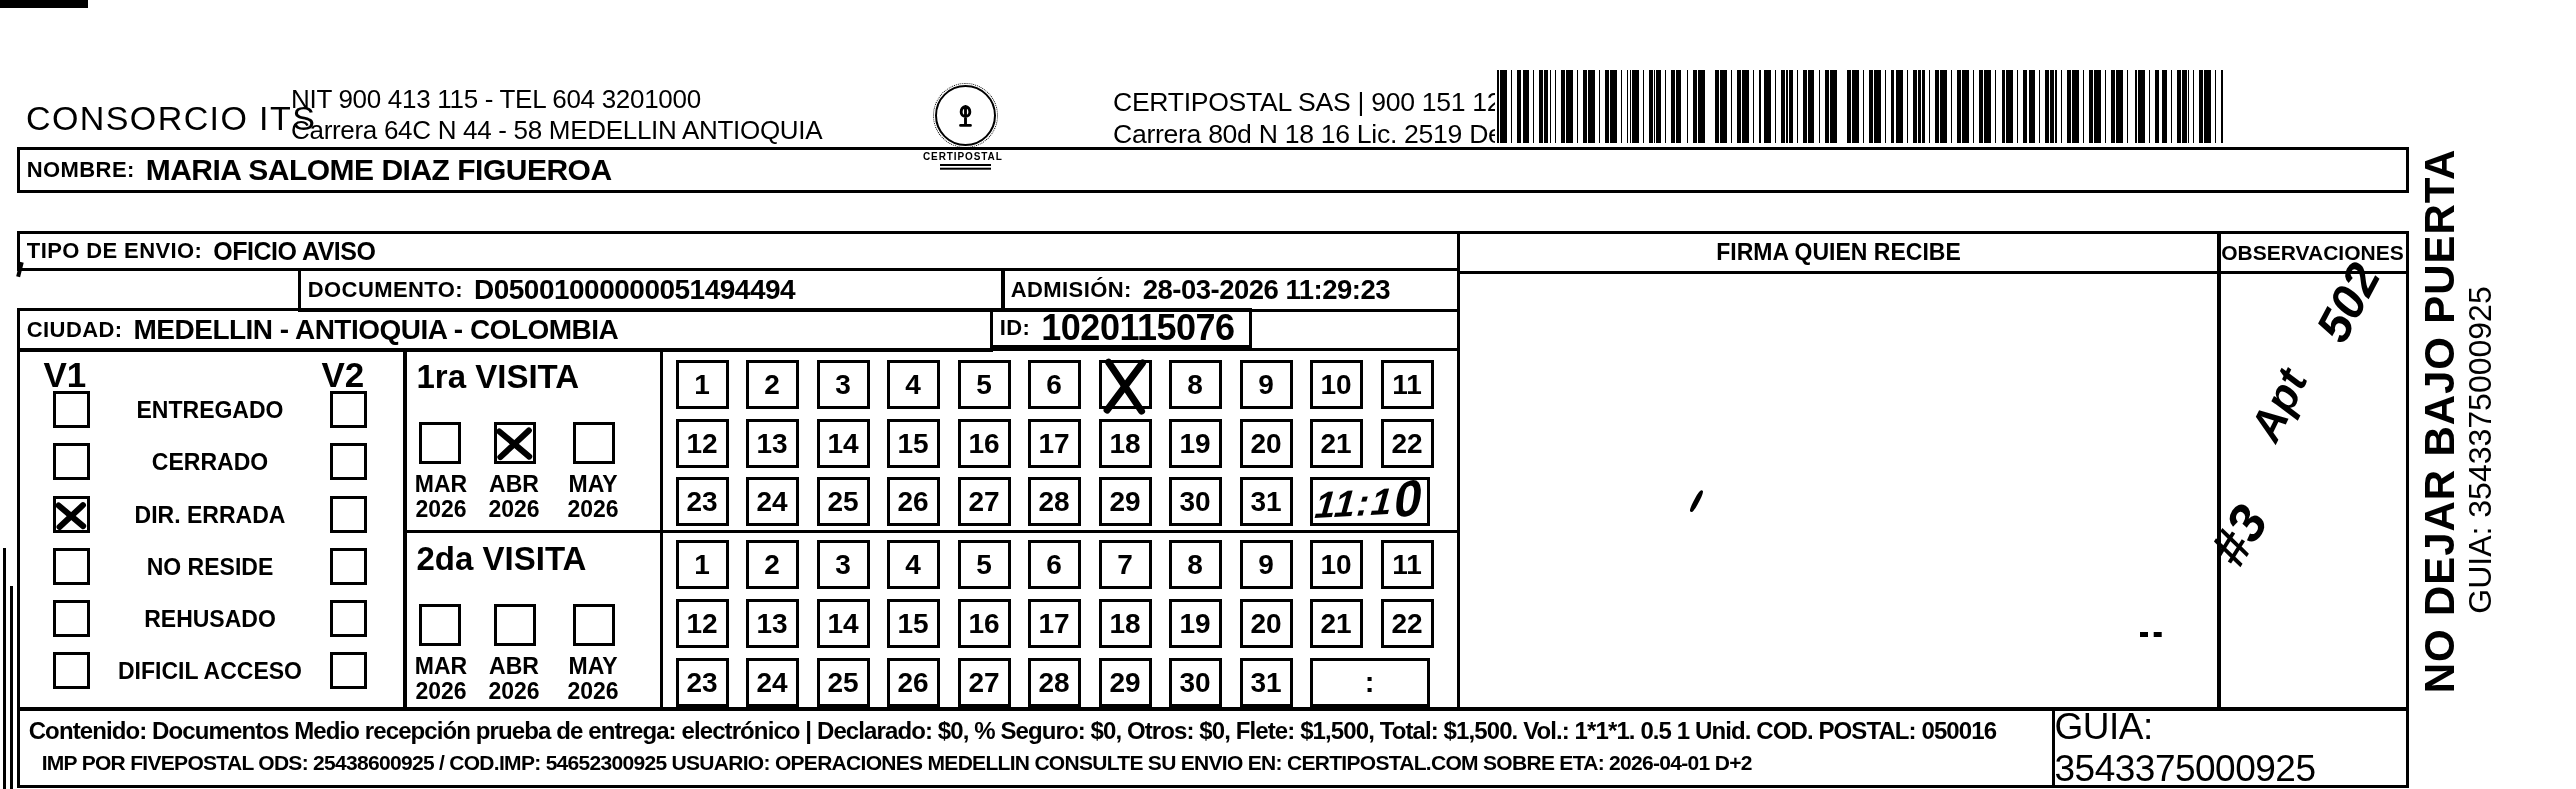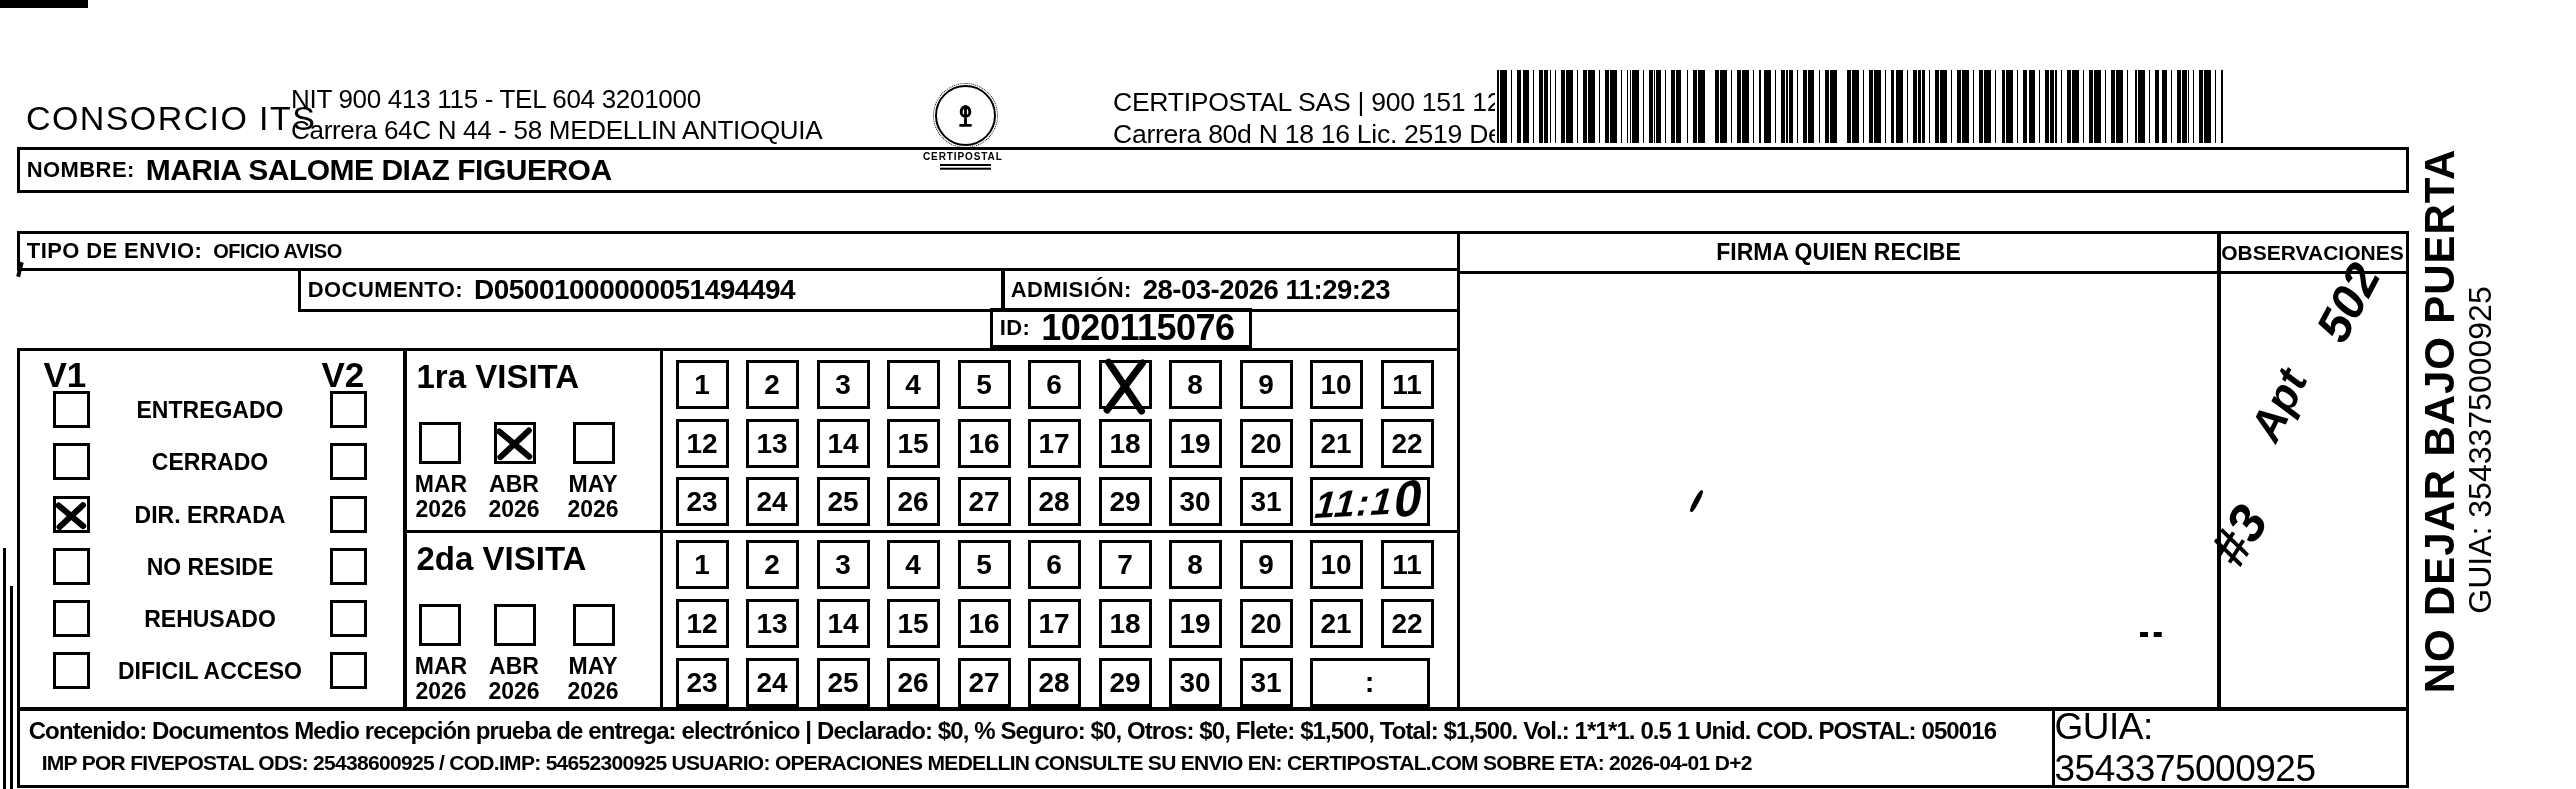--- a/index.html
+++ b/index.html
@@ -111,40 +111,44 @@
   <div class="form">
 
     <div class="cell fieldrow" style="left:0;top:0;width:2392px;height:46px">
       <span class="flabel">NOMBRE:</span>
       <span class="fvalue">MARIA SALOME DIAZ FIGUEROA</span>
     </div>
 
 
     <div class="cell fieldrow" style="left:0;top:84px;width:1443px;height:40px">
       <span class="flabel">TIPO DE ENVIO:</span>
-      <span class="fvalue" style="font-size:20px">OFICIO AVISO</span>
+      <span class="fvalue" style="font-size:25px">OFICIO AVISO</span>
     </div>
 
     <div class="cell" style="left:2200px;top:84px;width:192px;height:480px">
       <div class="colhead obs">OBSERVACIONES</div>
     </div>
 
     <div class="cell" style="left:1440px;top:84px;width:764px;height:480px">
       <div class="colhead">FIRMA QUIEN RECIBE</div>
     </div>
 
     <div class="cell fieldrow" style="left:281px;top:121px;width:707px;height:44px">
       <span class="flabel">DOCUMENTO:</span>
       <span class="fvalue" style="font-size:28px">D05001000000051494494</span>
     </div>
     <div class="cell fieldrow" style="left:984px;top:121px;width:459px;height:44px">
       <span class="flabel">ADMISIÓN:</span>
       <span class="fvalue" style="font-size:27.5px">28-03-2026 11:29:23</span>
     </div>
 
+    <div class="cell fieldrow" style="left:0;top:161px;width:976px;height:44px">
+      <span class="flabel">CIUDAD:</span>
+      <span class="fvalue" style="font-size:28px">MEDELLIN - ANTIOQUIA - COLOMBIA</span>
+    </div>
     <div class="cell fieldrow" style="left:973px;top:161px;width:262px;height:40px">
       <span class="flabel">ID:</span>
       <span class="fvalue" style="font-size:36px">1020115076</span>
     </div>
 
     <div class="cell" style="left:0;top:201px;width:390px;height:363px">
       <span class="vhead" style="left:24px">V1</span>
       <span class="vhead" style="left:302px">V2</span>
       <div>
           <div class="status-row" style="top: 40px;">

